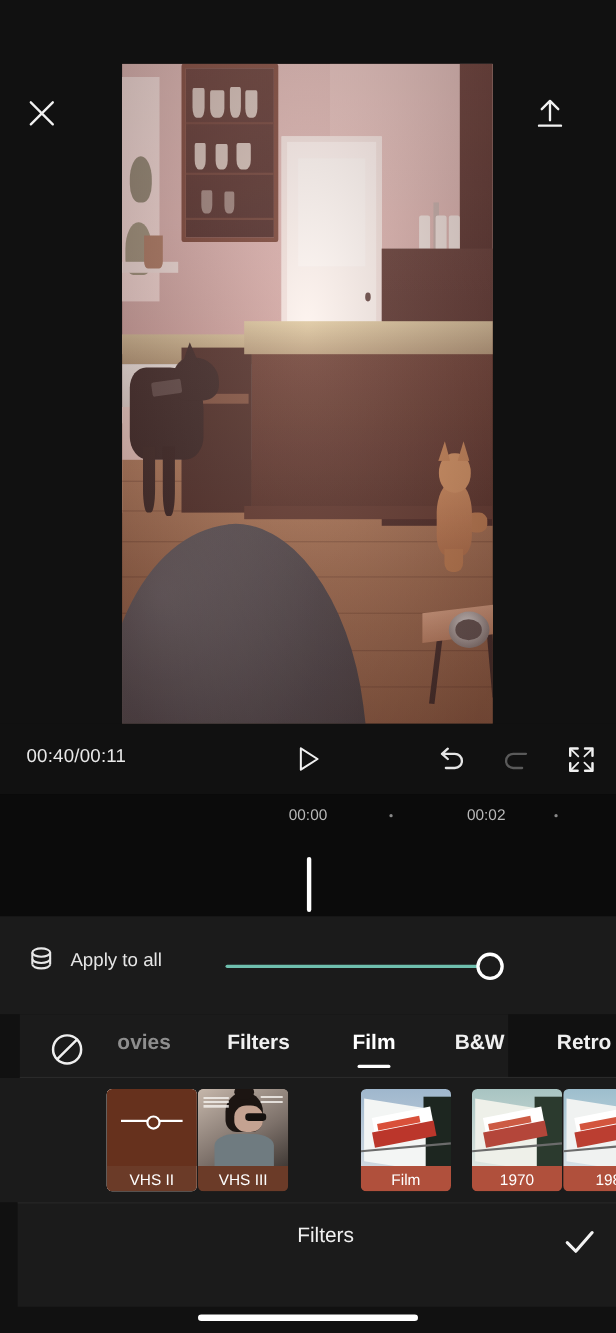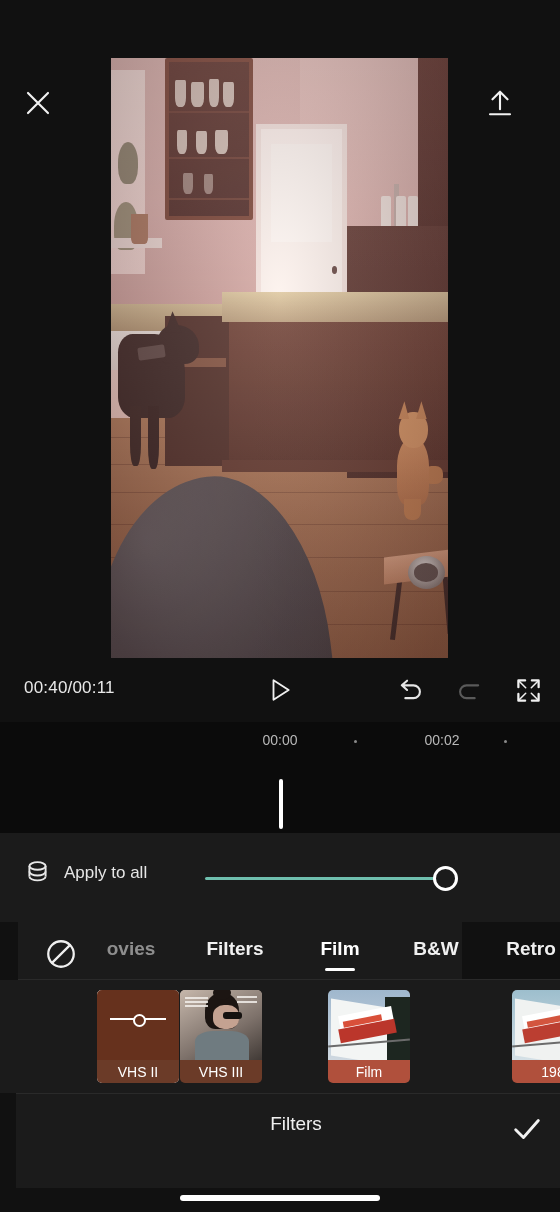--- a/index.html
+++ b/index.html
@@ -521,20 +521,34 @@
             <div class="sg-bldg" style="background:#f3f5f4"></div>
           <div class="sg-board"></div>
             <div class="sg-red" style="background:#bb362b"></div>
           <div class="sg-red2" style="background:#d9503a"></div>
             <div class="sg-line"></div>
           </div>
       </div>
       <div class="cap" style="background:#b0503c">Film</div>
     </div>
 
+    <div class="tile" style="left:429px">
+      <div class="thumb">
+        <div class="sg">
+            <div class="sg-sky" style="background:linear-gradient(180deg,#a8c4c2,#dde5e0)"></div>
+          <div class="sg-dark" style="background:#2b3a2e"></div>
+            <div class="sg-bldg" style="background:#eef0e9"></div>
+          <div class="sg-board"></div>
+            <div class="sg-red" style="background:#b4463a"></div>
+          <div class="sg-red2" style="background:#cc5b44"></div>
+            <div class="sg-line"></div>
+          </div>
+      </div>
+      <div class="cap" style="background:#b0503c">1970</div>
+    </div>
 
     <div class="tile" style="left:512px">
       <div class="thumb">
         <div class="sg">
             <div class="sg-sky" style="background:linear-gradient(180deg,#9dbecd,#d5e0e6)"></div>
           <div class="sg-bldg" style="background:#f0f2f1"></div>
           <div class="sg-board"></div>
             <div class="sg-red" style="background:#bb3e31"></div>
           <div class="sg-red2" style="background:#d3553e"></div>
             <div class="sg-line"></div>

